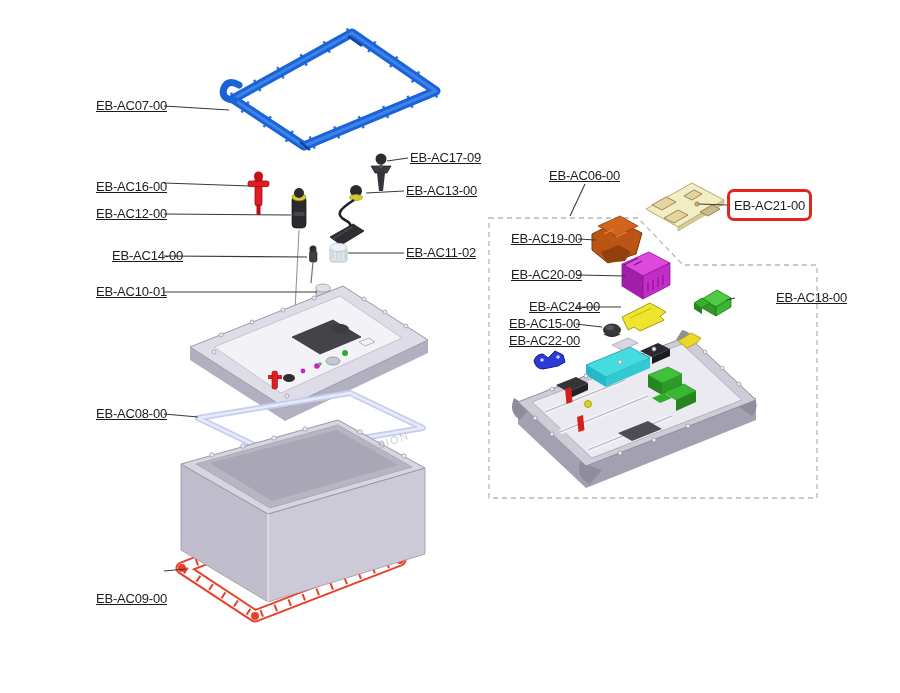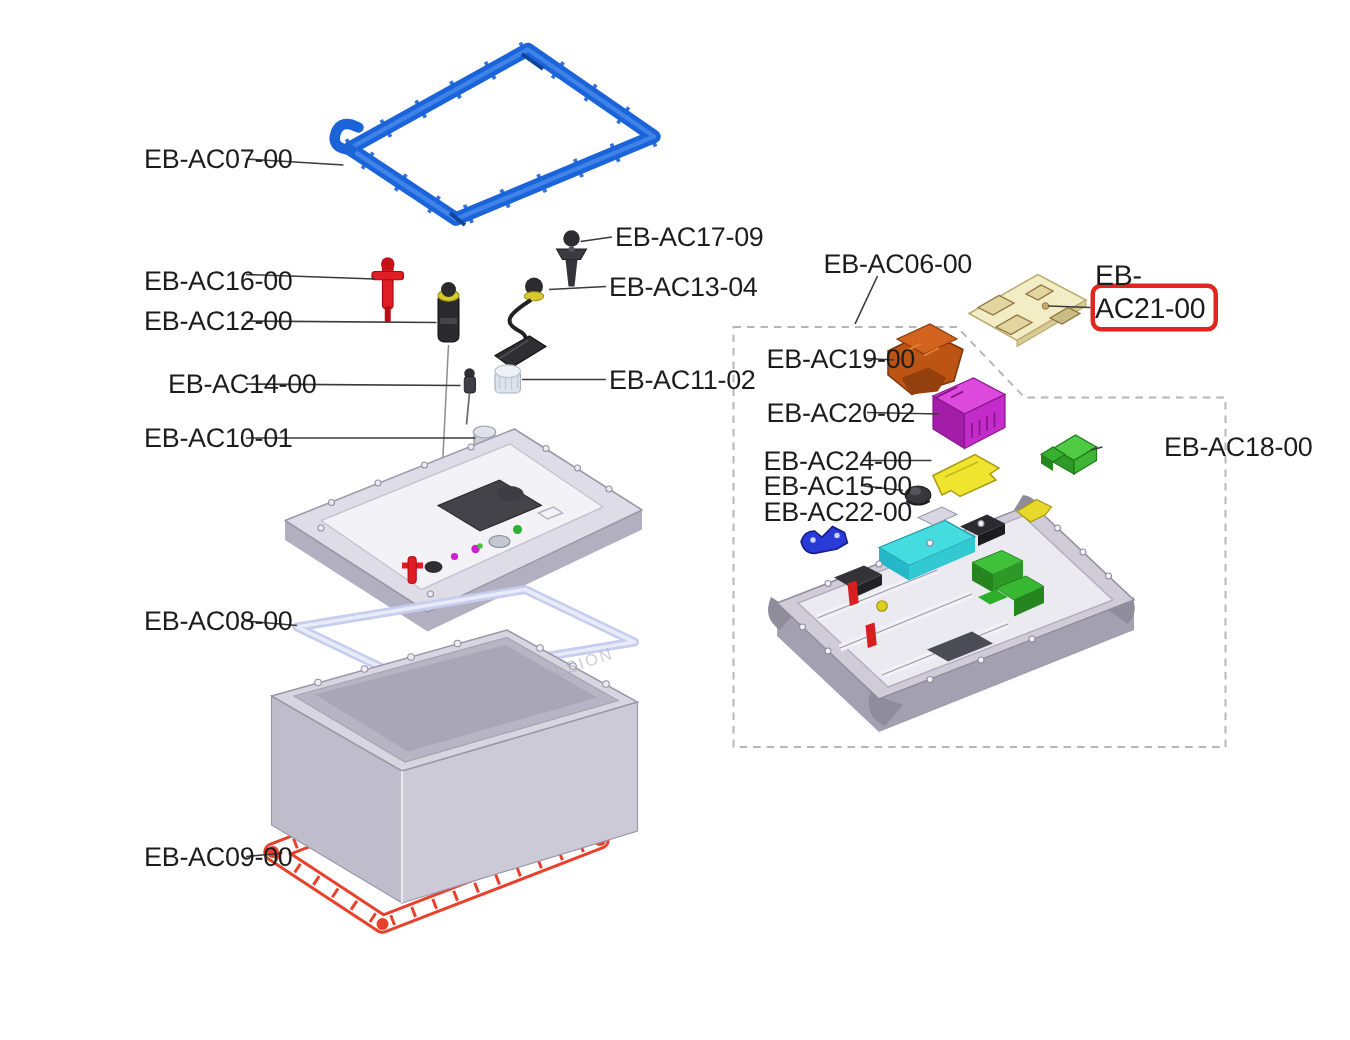--- a/index.html
+++ b/index.html
@@ -2,28 +2,28 @@
 <html><head>
 <meta charset="utf-8">
 <style>
   html,body{margin:0;padding:0;background:#ffffff;}
   #stage{
     position:relative;width:900px;height:693px;background:#ffffff;overflow:hidden;
     font-family:"Liberation Sans", sans-serif;
   }
   #art{position:absolute;left:0;top:0;}
   .lbl{
-    position:absolute;font-size:18px;line-height:14px;color:#1c1c1c;
-    white-space:nowrap;letter-spacing:-0.2px;
+    position:absolute;font-size:13px;line-height:14px;color:#1c1c1c;
+    white-space:nowrap;letter-spacing:-0.2px;text-decoration:underline;
   }
   .lbl-box{
     position:absolute;left:727px;top:189px;width:85px;height:32px;
     box-sizing:border-box;border:3.5px solid #e0261e;border-radius:7px;
-    background:#ffffff;display:flex;align-items:flex-end;justify-content:center;
-    font-size:19px;color:#1c1c1c;letter-spacing:-0.2px;
+    background:#ffffff;display:flex;align-items:center;justify-content:center;
+    font-size:13px;color:#1c1c1c;letter-spacing:-0.2px;
   }
 </style>
 </head>
 <body>
 
 <div id="stage">
 
 <svg id="art" width="900" height="693" viewBox="0 0 900 693">
 
   <g>
@@ -275,32 +275,32 @@
     <line x1="735" y1="298" x2="727" y2="300"></line>
   </g>
 </svg>
 
 <div class="lbl" style="left:96px;top:99px">EB-AC07-00</div>
 <div class="lbl" style="left:96px;top:180px">EB-AC16-00</div>
 <div class="lbl" style="left:96px;top:207px">EB-AC12-00</div>
 <div class="lbl" style="left:112px;top:249px">EB-AC14-00</div>
 <div class="lbl" style="left:96px;top:285px">EB-AC10-01</div>
 <div class="lbl" style="left:96px;top:407px">EB-AC08-00</div>
-<div class="lbl" style="left:96px;top:564px">EB-AC09-00</div>
+<div class="lbl" style="left:96px;top:592px">EB-AC09-00</div>
 
 <div class="lbl" style="left:410px;top:151px">EB-AC17-09</div>
-<div class="lbl" style="left:406px;top:184px">EB-AC13-04</div>
+<div class="lbl" style="left:406px;top:184px">EB-AC13-00</div>
 <div class="lbl" style="left:406px;top:246px">EB-AC11-02</div>
 
 <div class="lbl" style="left:549px;top:169px">EB-AC06-00</div>
 
 <div class="lbl-box">
   <span>EB-AC21-00</span>
 </div>
 
 <div class="lbl" style="left:511px;top:232px">EB-AC19-00</div>
-<div class="lbl" style="left:511px;top:268px">EB-AC20-02</div>
-<div class="lbl" style="left:509px;top:300px">EB-AC24-00</div>
+<div class="lbl" style="left:511px;top:268px">EB-AC20-09</div>
+<div class="lbl" style="left:529px;top:300px">EB-AC24-00</div>
 <div class="lbl" style="left:509px;top:317px">EB-AC15-00</div>
 <div class="lbl" style="left:509px;top:334px">EB-AC22-00</div>
 <div class="lbl" style="left:776px;top:291px">EB-AC18-00</div>
 
 </div>
 
 </body></html>

